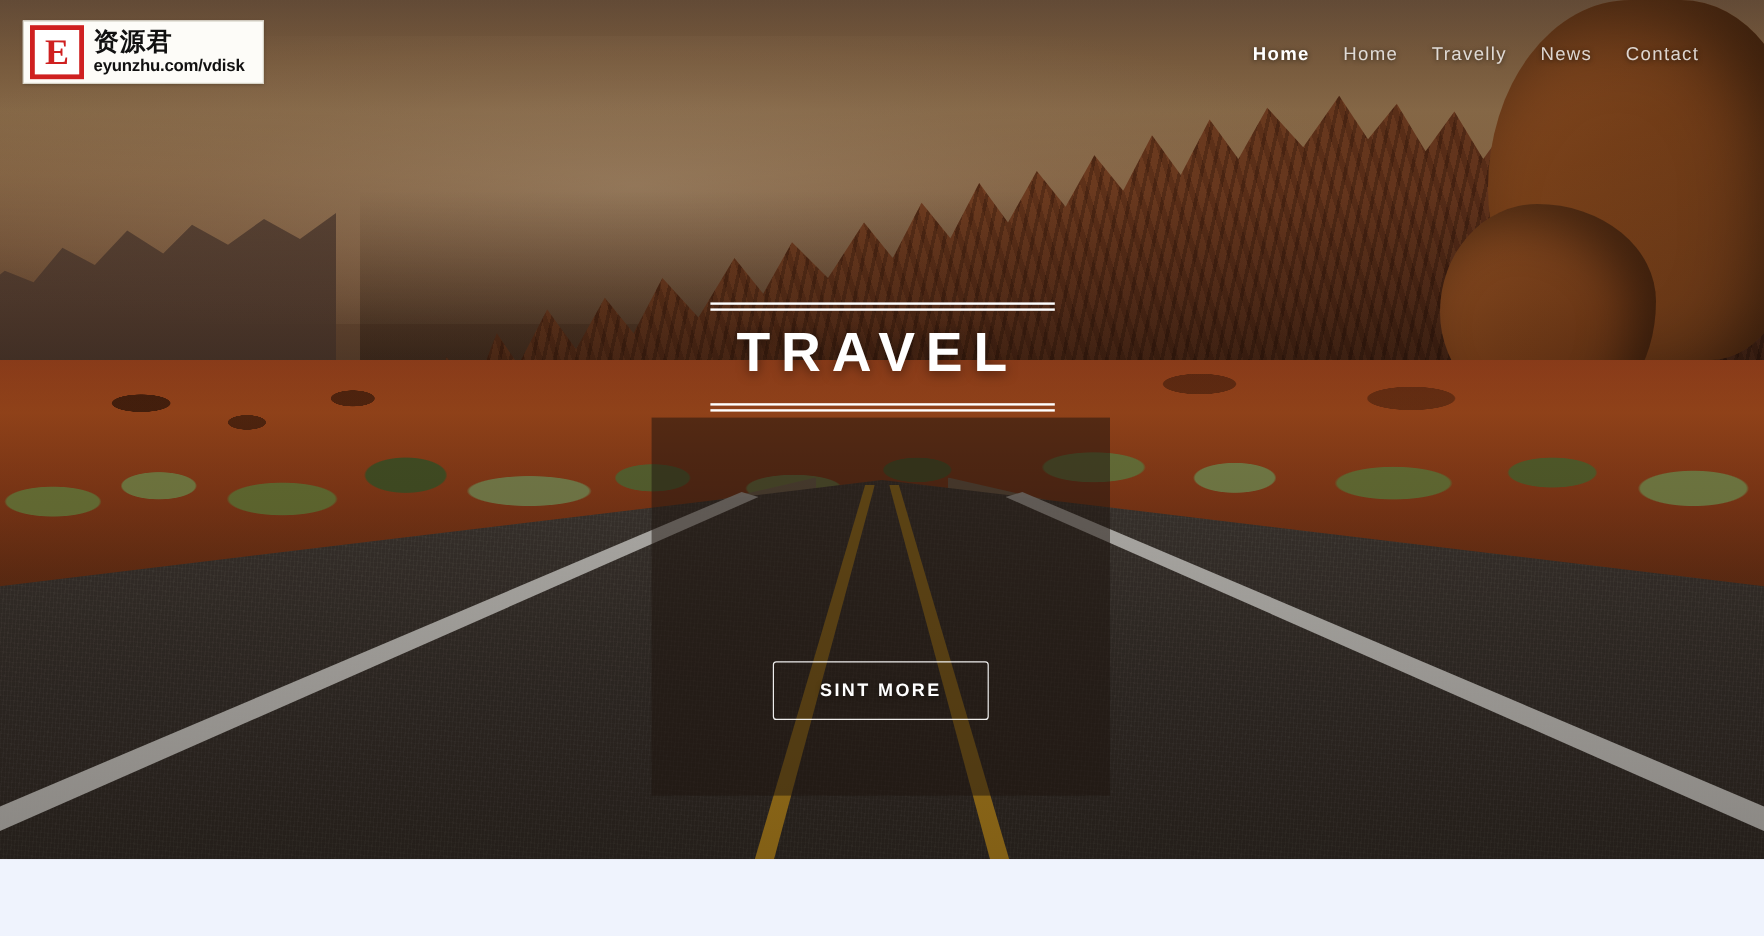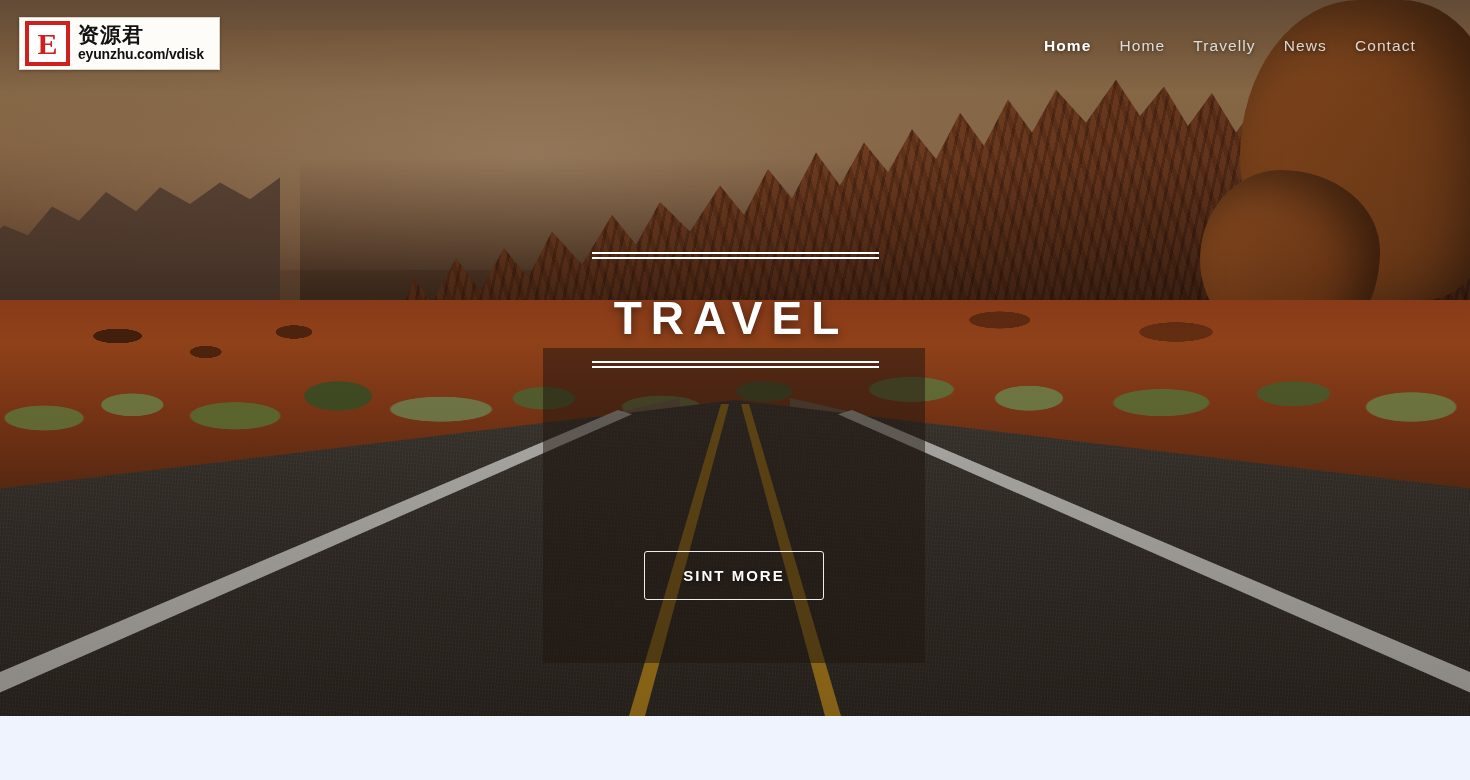--- a/index.html
+++ b/index.html
@@ -241,21 +241,21 @@
   }
   .rule::before, .rule::after {
     content:""; position:absolute; left:0; width:100%; height:2px;
     background:#ffffff;
   }
   .rule::before { top:0; }
   .rule::after  { top:5px; }
   .hero-title {
     font-size:46px; font-weight:700; color:#ffffff;
     letter-spacing:9px; line-height:1;
-    margin:36px 0 20px -9px;
+    margin:11px 0 20px -9px;
     text-shadow:0 2px 10px rgba(0,0,0,.5);
   }
   .hero-body {
     position:absolute; left:561px; top:384px; width:347px;
     text-align:center;
     color:#f2efec; font-size:17px; letter-spacing:.7px;
     line-height:30px;
     text-shadow:0 1px 6px rgba(0,0,0,.6);
     pointer-events:auto;
   }

